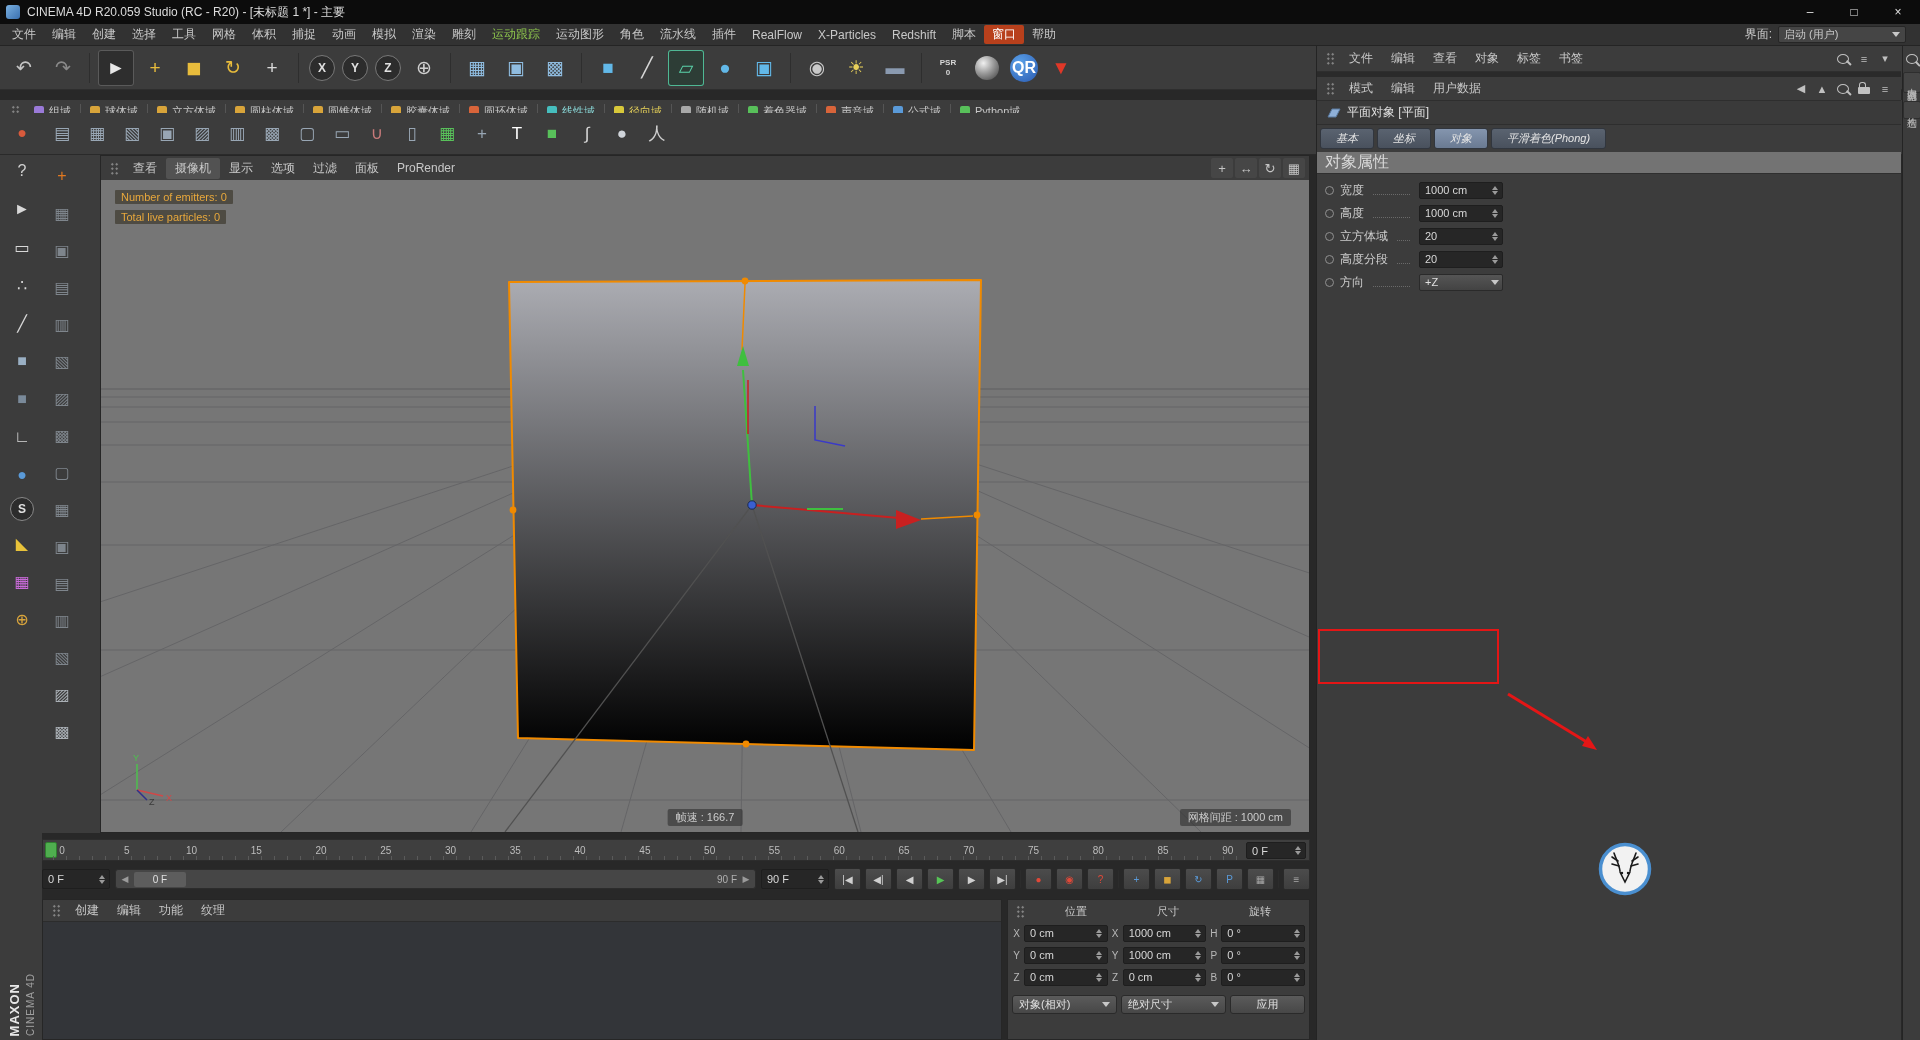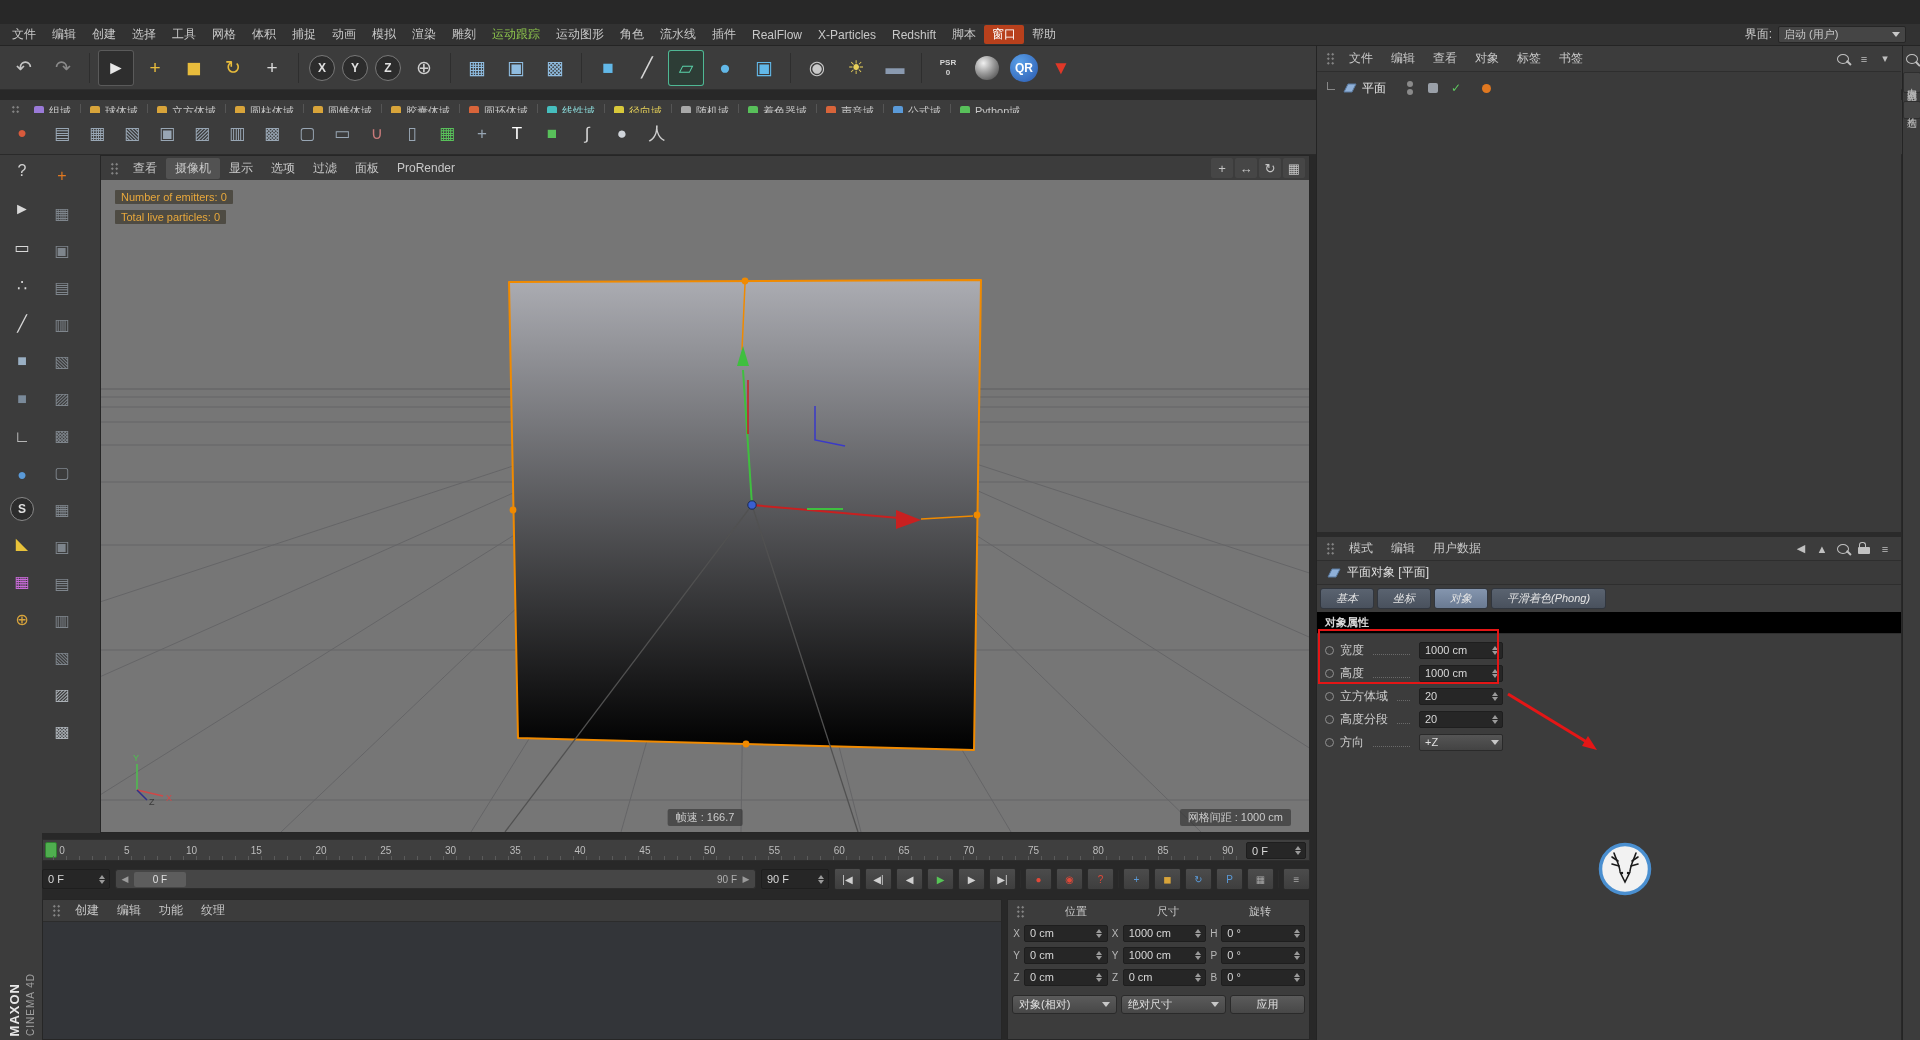--- a/index.html
+++ b/index.html
@@ -31,21 +31,21 @@
 #iface-dd{width:128px;height:17px;background:#454545;border:1px solid #262626;border-radius:2px;display:flex;align-items:center;padding:0 5px;font-size:11px;}
 
 
 #toolbar1{left:0;top:46px;width:1920px;height:44px;background:var(--panel);border-bottom:1px solid #2e2e2e;display:flex;align-items:center;gap:3px;padding-left:6px;}
 .tbtn{width:36px;height:36px;border-radius:3px;display:flex;align-items:center;justify-content:center;font-size:19px;flex:none;color:#c8c8c8;}
 .tbtn.sep{width:1px;height:30px;background:#2e2e2e;margin:0 5px;border-radius:0;}
 .tbtn.pressed{background:#2e2e2e;box-shadow:inset 0 0 0 1px #5a5a5a;}
 .tbtn.pressed-green{background:#2d3d36;box-shadow:inset 0 0 0 1px #4fb894;}
 .tbtn.circle{width:26px;height:26px;margin:5px 2px;border:1px solid #787878;border-radius:50%;background:#2c2c2c;font-size:12px;font-weight:bold;}
 .tbtn.psr{font-size:8px;line-height:1.15;white-space:pre-line;font-weight:bold;text-align:center;}
-.tbtn.qr{width:28px;height:28px;margin:4px 2px;border-radius:50%;background:radial-gradient(circle at 35% 30%,#5aa0e8,#2a5ab0);font-size:12px;font-weight:bold;color:#fff;}
+.tbtn.qr{width:28px;height:28px;margin:4px 2px;border-radius:50%;background:radial-gradient(circle at 35% 30%,#5aa0e8,#2a5ab0);font-size:16px;font-weight:bold;color:#fff;}
 .tbtn.ball::before{content:"";width:24px;height:24px;border-radius:50%;background:radial-gradient(circle at 35% 30%,#f0f0f0,#9a9a9a 45%,#3a3a3a);}
 
 #fieldsrow{left:0;top:100px;width:1920px;height:23px;background:var(--panel);border-bottom:1px solid #2e2e2e;display:flex;align-items:center;padding-left:6px;}
 .grip{width:9px;height:13px;background-image:radial-gradient(#8a8a8a 34%,transparent 36%);background-size:4.5px 4.5px;margin:0 5px;flex:none;}
 #fields-items{display:flex;align-items:center;height:15px;}
 .fielditem{display:flex;align-items:center;gap:5px;padding:0 9px;font-size:11px;height:15px;white-space:nowrap;}
 .fielditem + .fielditem{border-left:1px solid #555;}
 .ficon{width:10px;height:10px;border-radius:2px;flex:none;}
 
 #toolbar2{left:0;top:113px;width:1920px;height:42px;background:var(--panel);border-bottom:1px solid #2a2a2a;display:flex;align-items:center;gap:3px;padding-left:46px;}
@@ -136,21 +136,21 @@
 .visdots{display:flex;flex-direction:column;gap:2px;margin-left:16px;}
 .vd{width:6px;height:6px;border-radius:50%;background:#8a8a8a;}
 .tag-sq{width:10px;height:10px;background:#9aa0a8;border-radius:2px;margin-left:10px;}
 .enable-check{color:#5ec85e;font-size:12px;margin-left:8px;}
 .tag-dot{width:9px;height:9px;border-radius:50%;background:#e07820;margin-left:16px;}
 #om-am-split{height:5px;background:#2a2a2a;flex:none;}
 #am-title{height:24px;display:flex;align-items:center;gap:6px;padding:0 8px;background:#3a3a3a;border-bottom:1px solid #2e2e2e;font-size:12px;color:#e0e0e0;flex:none;}
 #am-tabs{height:27px;display:flex;gap:3px;padding:3px 3px 2px;flex:none;}
 .tab{height:21px;padding:0 15px;display:flex;align-items:center;justify-content:center;font-size:11px;color:#e4e4e4;background:linear-gradient(#5a6370,#49515d);border:1px solid #31363e;border-radius:3px;white-space:nowrap;font-style:italic;}
 .tab.active{background:linear-gradient(#8495ae,#6a7a92);}
-#am-section{height:22px;display:flex;align-items:center;padding:0 8px;font-size:11px;color:#d8d8d8;background:#000000;border-bottom:1px solid #2f2f2f;flex:none;font-weight:bold;}
+#am-section{height:22px;display:flex;align-items:center;padding:0 8px;font-size:16px;color:#d8d8d8;background:#737373;border-bottom:1px solid #2f2f2f;flex:none;}
 #am-rows{padding:5px 0 0 8px;width:186px;display:flex;flex-direction:column;gap:1px;flex:none;}
 .arow{height:22px;display:flex;align-items:center;gap:6px;}
 .adot{width:9px;height:9px;border:1px solid #909090;border-radius:50%;flex:none;}
 .alabel{font-size:12px;color:#cccccc;flex:none;white-space:nowrap;}
 .aleader{flex:1;height:9px;border-bottom:1px dotted #6a6a6a;margin:0 3px;}
 .arow .fieldc{width:84px;height:17px;flex:none;}
 .arow.dropdown .fieldc{background:linear-gradient(#555,#434343);border:1px solid #2a2a2a;color:#e0e0e0;}
 #am-rest{flex:1;}
 
 
@@ -163,20 +163,29 @@
 #wm{left:1597px;top:841px;width:56px;height:56px;z-index:30;}
 </style>
 </head>
 <body>
 
 <div id="app">
 
   <div id="left-bg"></div>
   <div id="left-bg2"></div>
 
+  <div id="titlebar">
+    <span class="appicon"></span>
+    <span id="title-text">CINEMA 4D R20.059 Studio (RC - R20) - [未标题 1 *] - 主要</span>
+    <span class="win-btns">
+      <span class="win-btn">–</span>
+      <span class="win-btn">□</span>
+      <span class="win-btn">×</span>
+    </span>
+  </div>
 
   <div id="menubar">
     <div id="menu-items">
 
     <span class="menu-item">文件</span>
         <span class="menu-item">编辑</span>
         <span class="menu-item">创建</span>
         <span class="menu-item">选择</span>
         <span class="menu-item">工具</span>
         <span class="menu-item">网格</span>
@@ -656,36 +665,20 @@
           <span class="pm-item">标签</span>
           <span class="pm-item">书签</span>
         </div>
       <div class="panel-icons">
 
       <span class="pm-ic mag"></span>
           <span class="pm-ic">≡</span>
           <span class="pm-ic">▾</span>
         </div>
     </div>
-    <div id="om-content">
-      <div class="om-item">
-        <span class="tree-elbow"></span>
-        <svg width="16" height="14">
-            <polygon points="3,11 7,3 15,3 11,11" fill="#8fb0d8" stroke="#5a7aa0" stroke-width="1"></polygon>
-          </svg>
-        <span style="color:#e4e4e4;">平面</span>
-        <span class="visdots">
-            <span class="vd"></span>
-            <span class="vd"></span>
-          </span>
-        <span class="tag-sq"></span>
-        <span class="enable-check">✓</span>
-        <span class="tag-dot"></span>
-      </div>
-    </div>
     <div id="om-am-split"></div>
     <div id="am-menu">
       <span class="grip"></span>
       <div id="am-menu-items">
 
       <span class="pm-item">模式</span>
           <span class="pm-item">编辑</span>
           <span class="pm-item">用户数据</span>
         </div>
       <div class="panel-icons">

